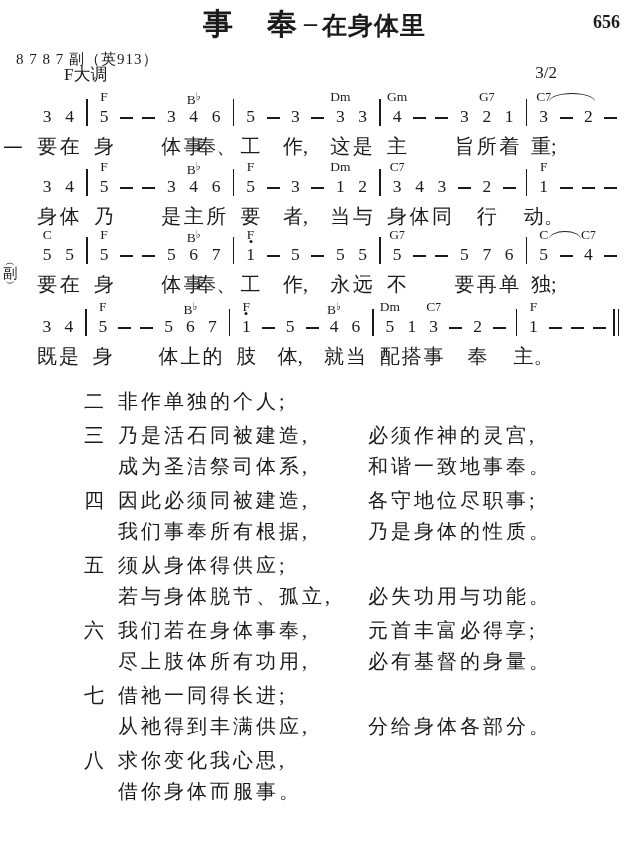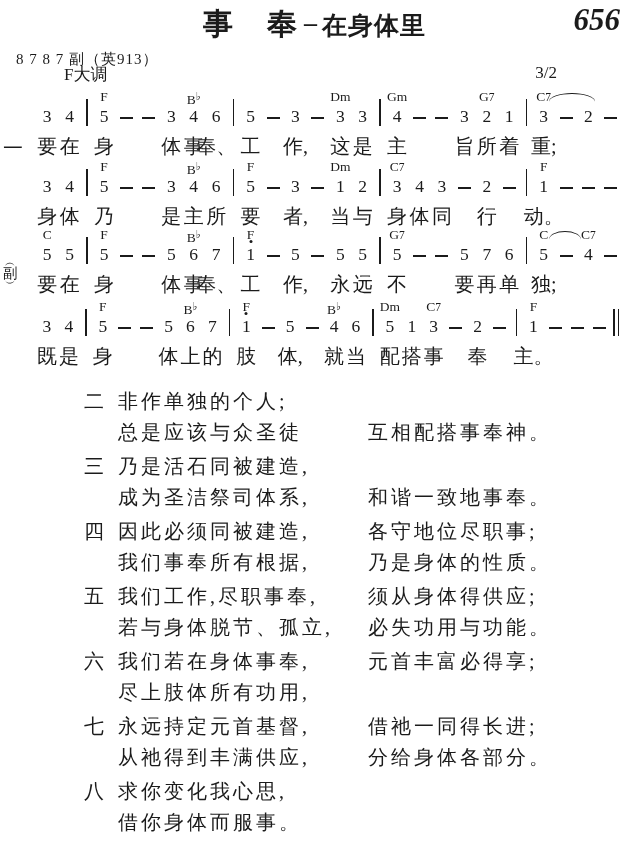--- a/index.html
+++ b/index.html
@@ -1,21 +1,21 @@
 <!DOCTYPE html>
 <html><head>
 <meta charset="utf-8">
 <style>
   html,body{margin:0;padding:0;}
   body{
     width:629px;height:847px;position:relative;overflow:hidden;
     background:#ffffff;color:#1b1b1b;
     font-family:"Liberation Serif","DejaVu Serif",serif;
   }
-  .page-number{position:absolute;top:2px;right:9px;font-size:31px;font-weight:bold;font-style:italic;}
+  .page-number{position:absolute;top:12px;right:9px;font-size:18px;font-weight:bold;}
   .title-row{position:absolute;top:4px;left:0;width:100%;text-align:center;font-weight:bold;white-space:nowrap;}
   .title-main{font-size:30px;letter-spacing:2px;}
   .title-dash{font-size:26px;margin:0 5px;vertical-align:3px;}
   .title-sub{font-size:25px;letter-spacing:1px;}
   .subtitle{position:absolute;top:50px;left:16px;width:100%;text-align:left;font-size:15px;letter-spacing:1px;}
   .key-sig{position:absolute;top:63px;left:64px;font-size:17px;}
   .time-sig{position:absolute;top:63px;right:72px;font-size:17px;}
 
   
   .system{position:absolute;left:36px;width:586px;}
@@ -793,30 +793,26 @@
         </div>
       </div>
     </div>
   </div>
 <div id="verses">
     <div class="verse">
       <div class="vline">
         <div class="v-num">二</div>
         <div class="v-c2">非作单独的个人;</div>
       </div>
-      <div class="vline">
-        <div class="v-num"></div>
-        <div class="v-c1">总是应该与众圣徒</div>
-        <div class="v-c2">互相配搭事奉神。</div>
-      </div>
     </div>
     <div class="verse">
       <div class="vline">
         <div class="v-num">三</div>
         <div class="v-c1">乃是活石同被建造,</div>
+        <div class="v-c2">必须作神的灵宫,</div>
       </div>
       <div class="vline">
         <div class="v-num"></div>
         <div class="v-c1">成为圣洁祭司体系,</div>
         <div class="v-c2">和谐一致地事奉。</div>
       </div>
     </div>
     <div class="verse">
       <div class="vline">
         <div class="v-num">四</div>
@@ -825,44 +821,43 @@
       </div>
       <div class="vline">
         <div class="v-num"></div>
         <div class="v-c1">我们事奉所有根据,</div>
         <div class="v-c2">乃是身体的性质。</div>
       </div>
     </div>
     <div class="verse">
       <div class="vline">
         <div class="v-num">五</div>
-        <div class="v-c1">我们工作,尽职事奉,</div>
         <div class="v-c2">须从身体得供应;</div>
       </div>
       <div class="vline">
         <div class="v-num"></div>
         <div class="v-c1">若与身体脱节、孤立,</div>
         <div class="v-c2">必失功用与功能。</div>
       </div>
     </div>
     <div class="verse">
       <div class="vline">
         <div class="v-num">六</div>
         <div class="v-c1">我们若在身体事奉,</div>
         <div class="v-c2">元首丰富必得享;</div>
       </div>
       <div class="vline">
         <div class="v-num"></div>
         <div class="v-c1">尽上肢体所有功用,</div>
+        <div class="v-c2">必有基督的身量。</div>
       </div>
     </div>
     <div class="verse">
       <div class="vline">
         <div class="v-num">七</div>
-        <div class="v-c1">永远持定元首基督,</div>
         <div class="v-c2">借祂一同得长进;</div>
       </div>
       <div class="vline">
         <div class="v-num"></div>
         <div class="v-c1">从祂得到丰满供应,</div>
         <div class="v-c2">分给身体各部分。</div>
       </div>
     </div>
     <div class="verse">
       <div class="vline">

